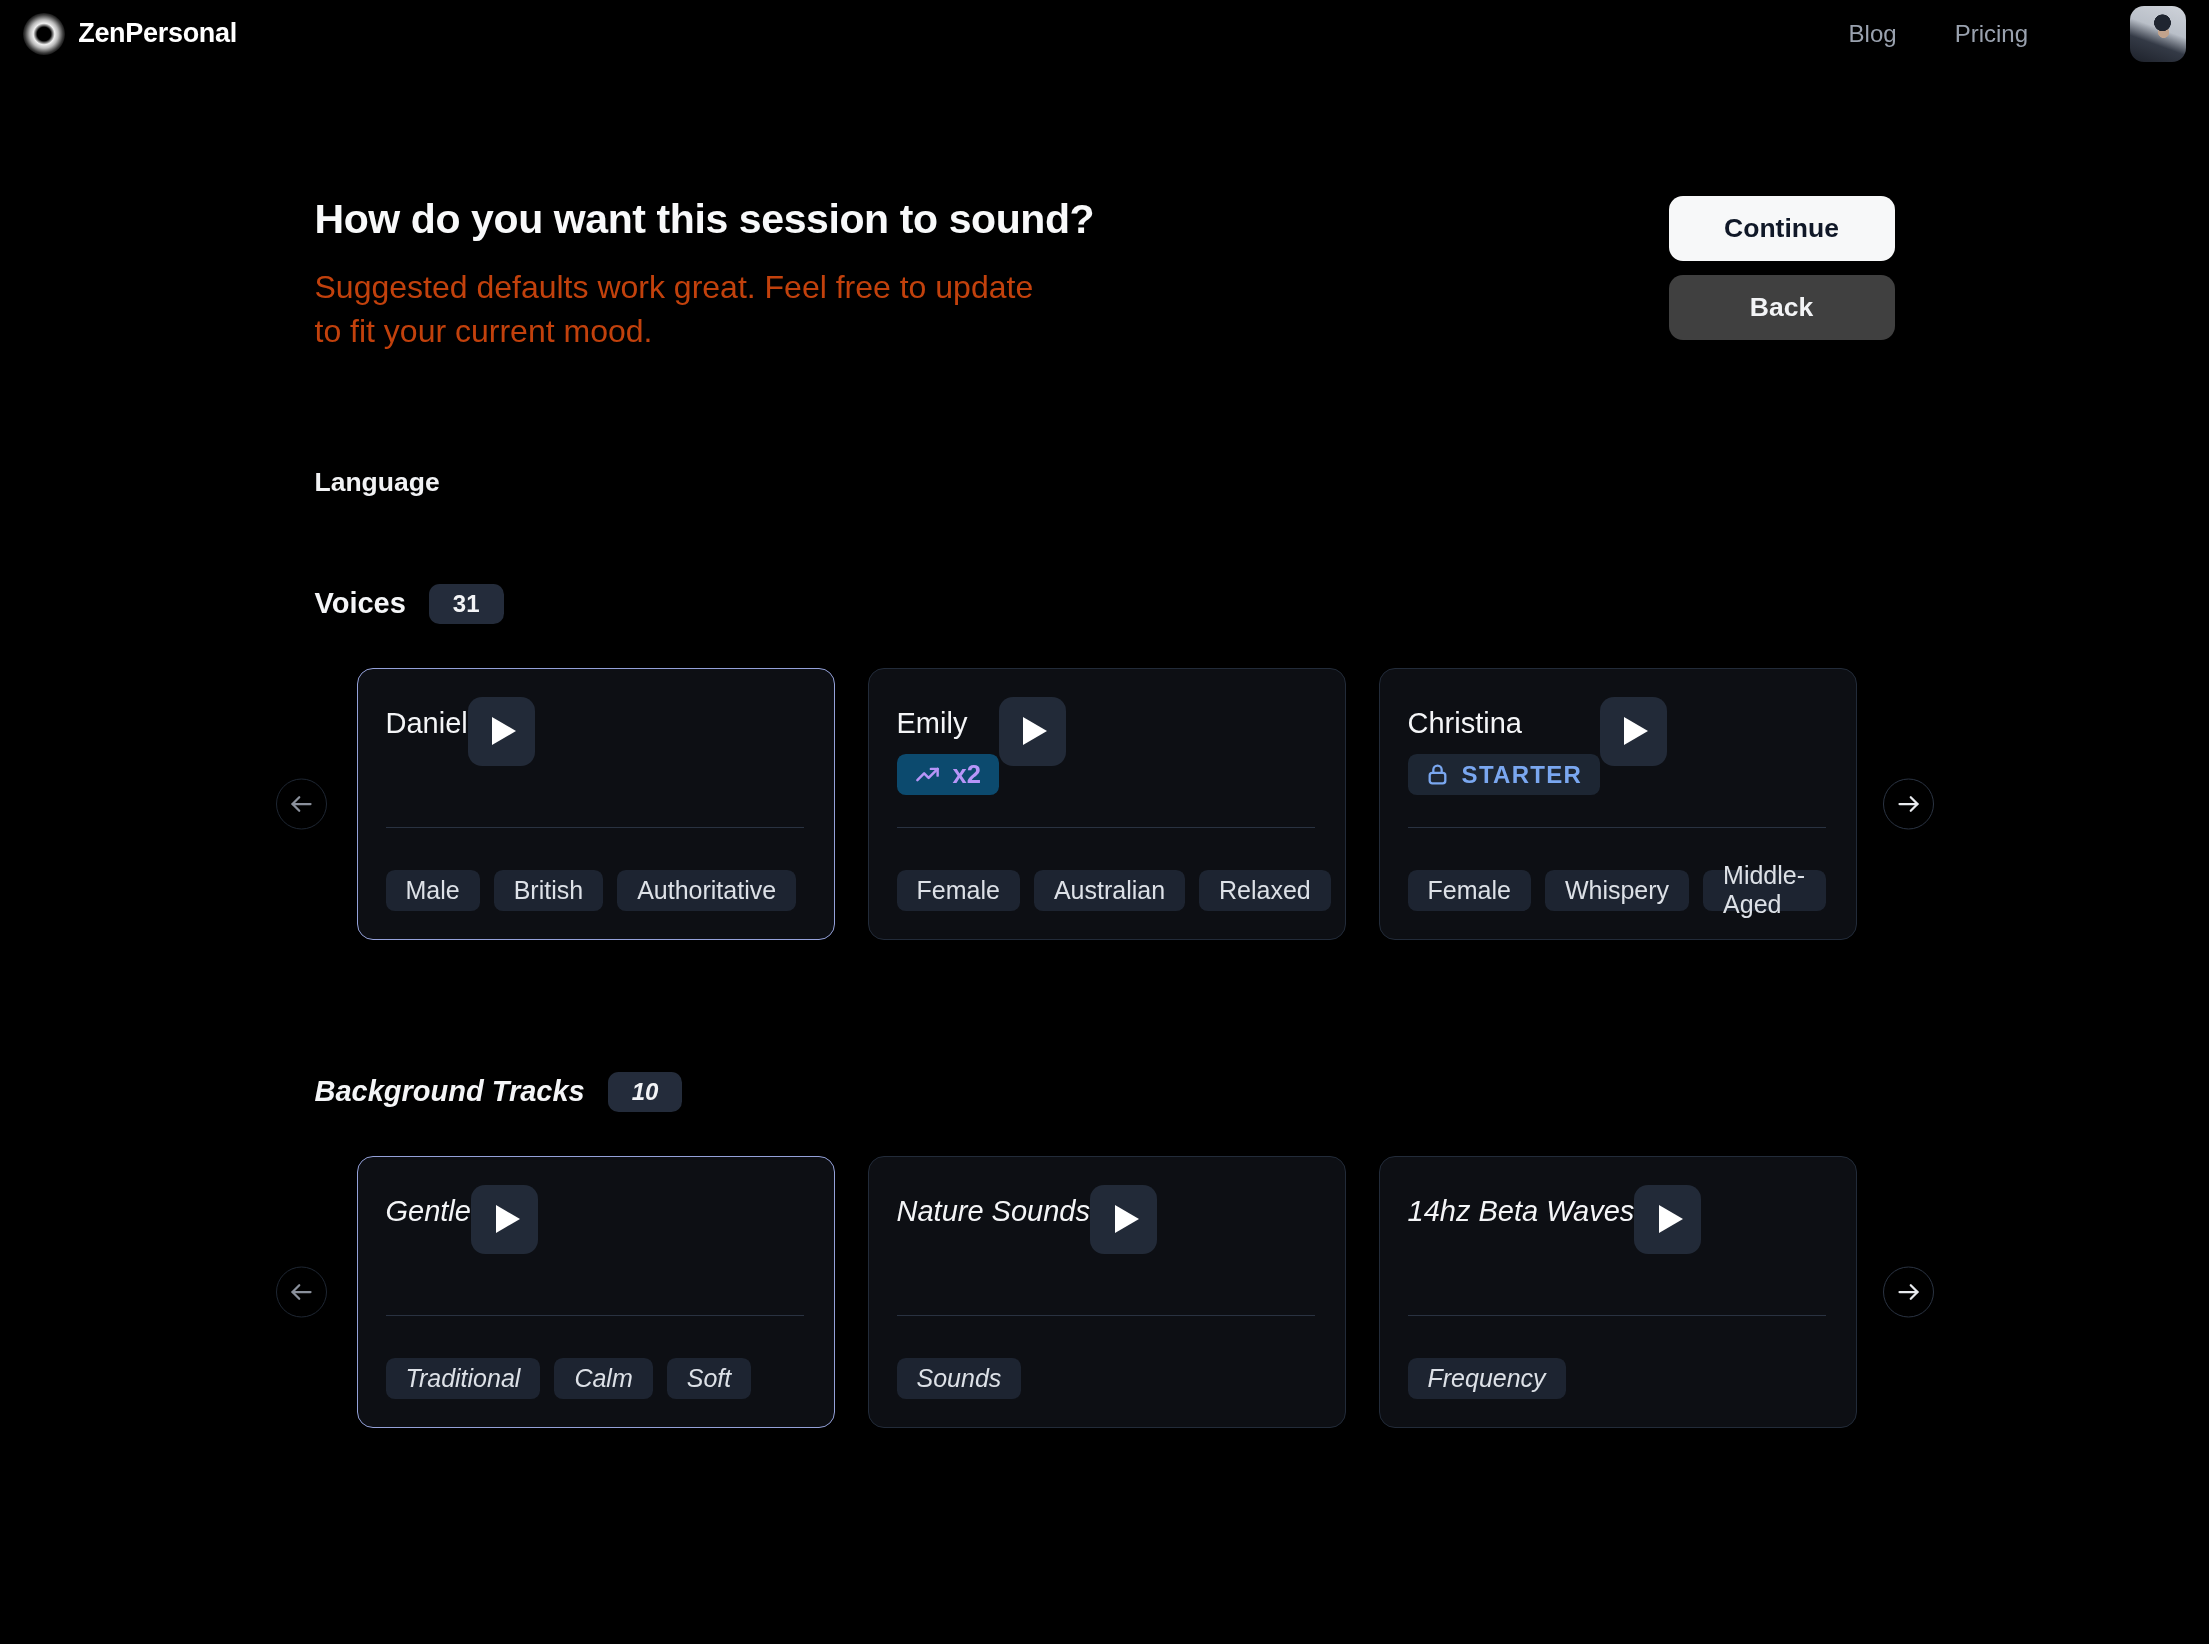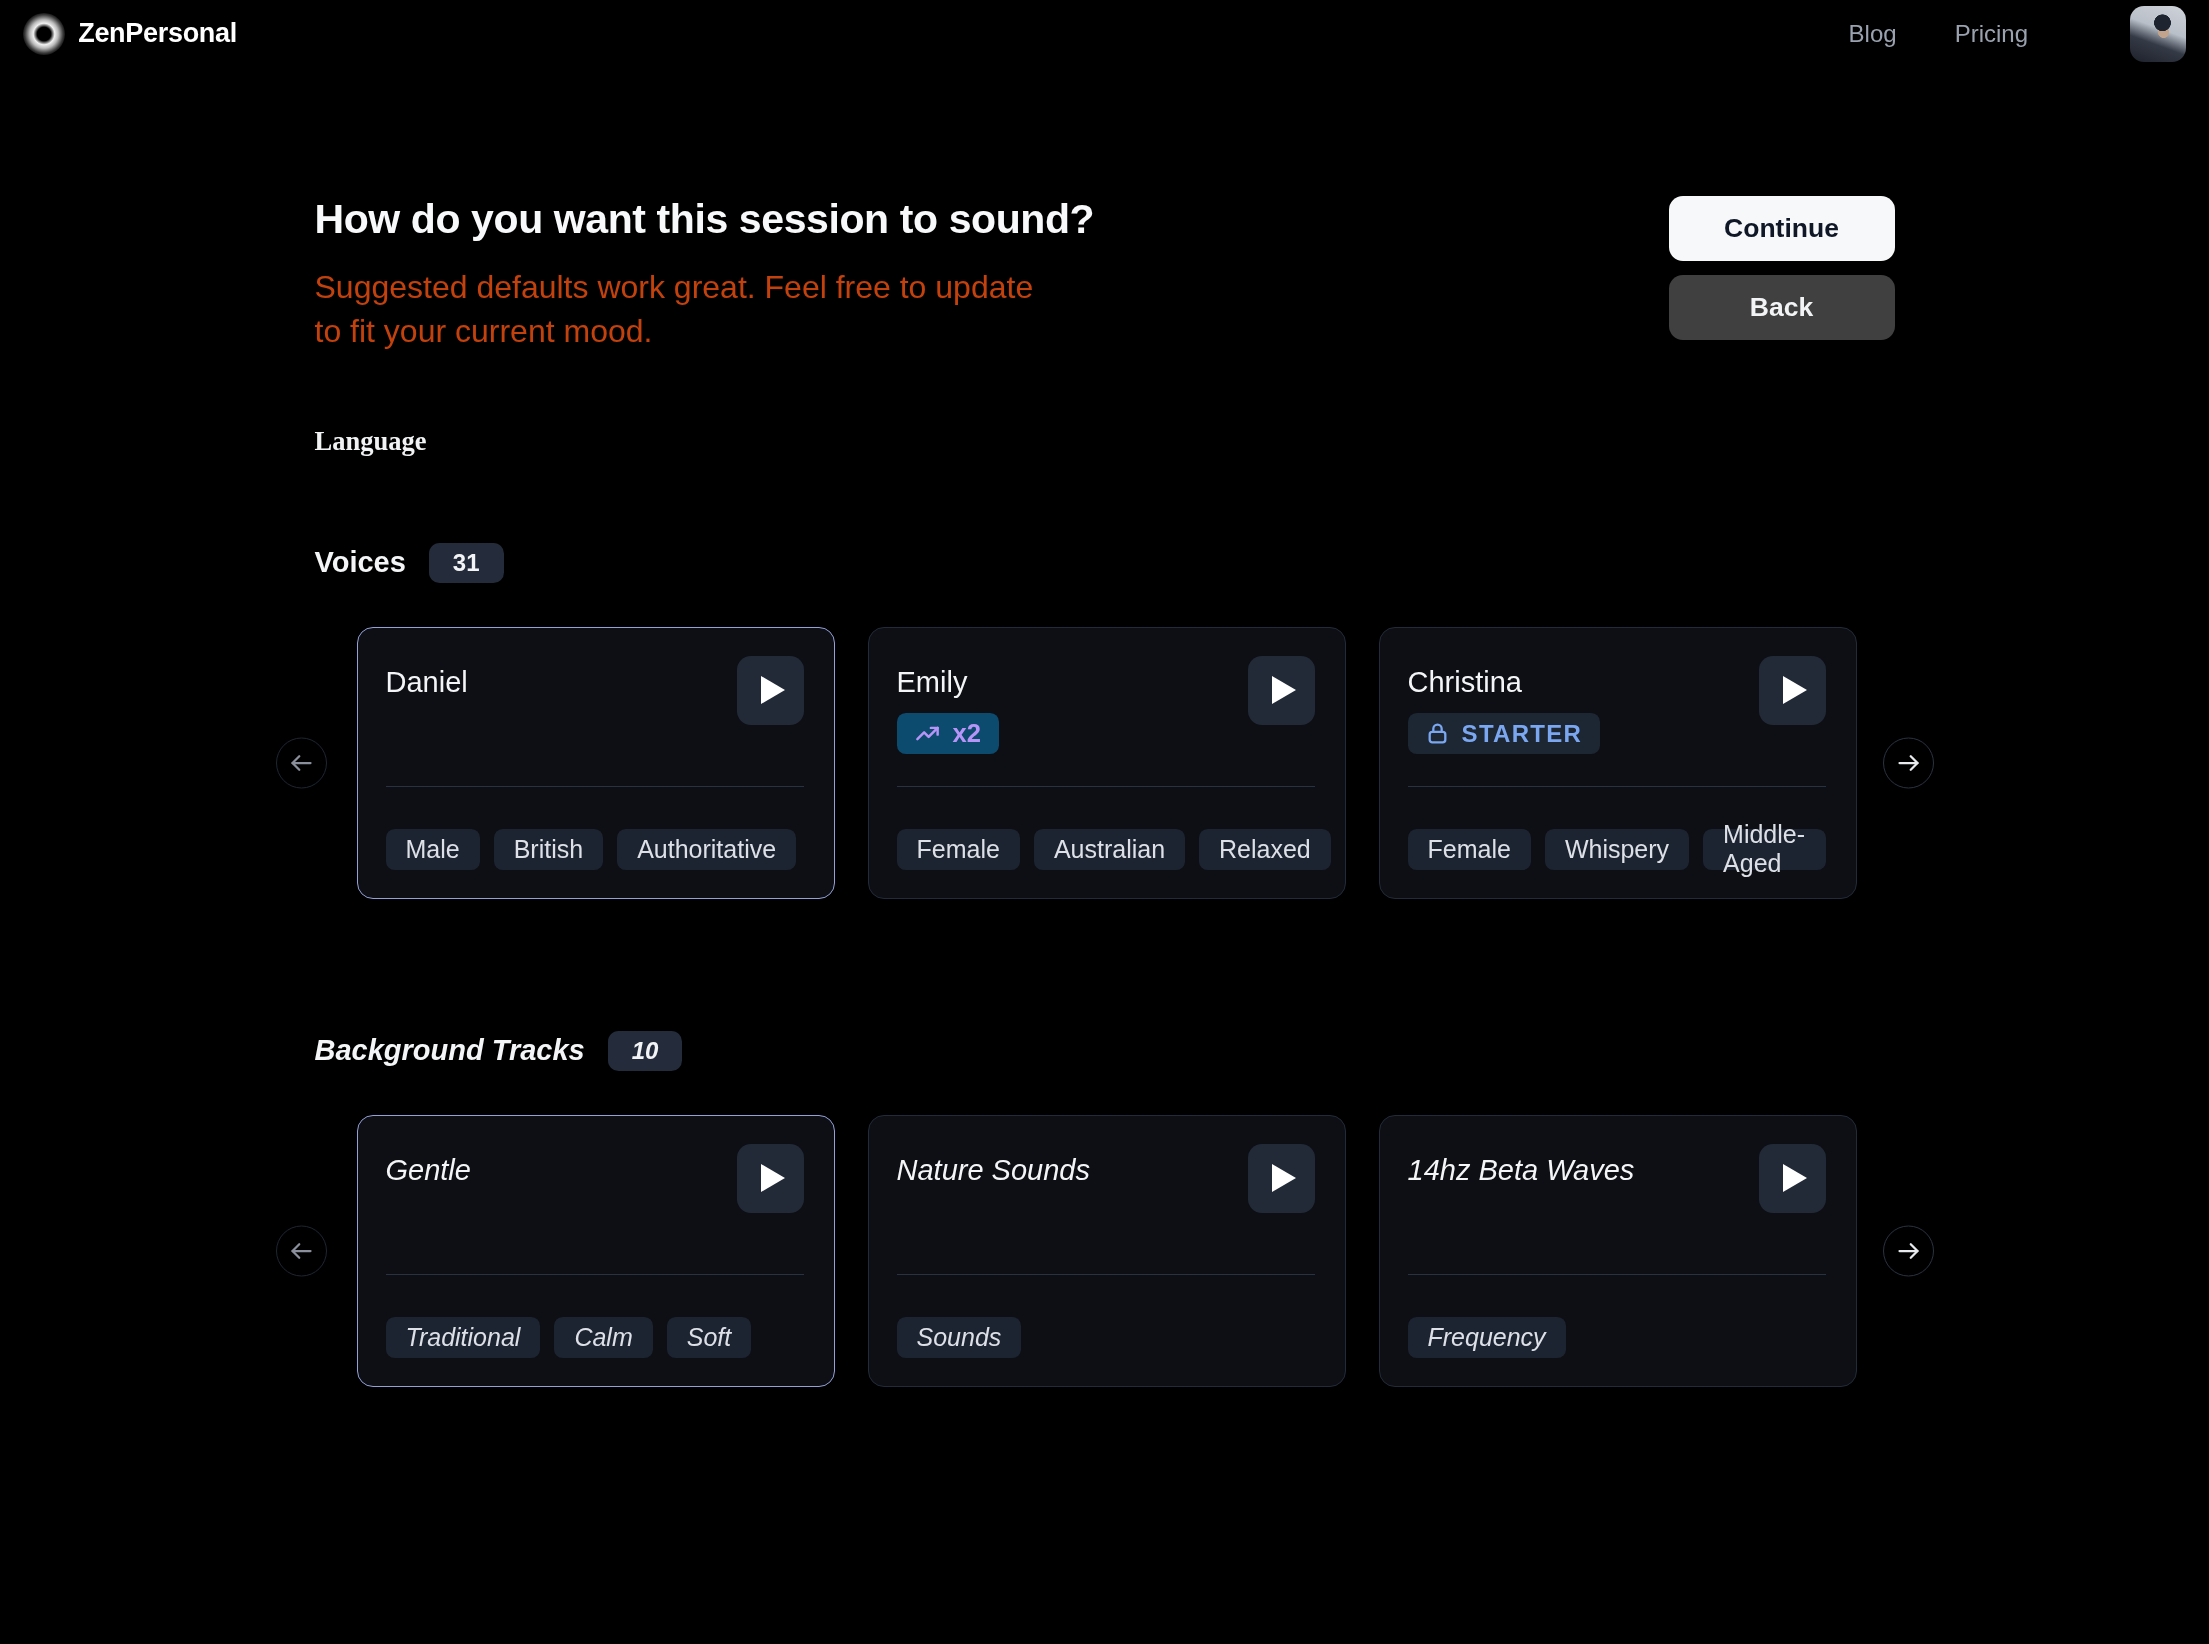--- a/index.html
+++ b/index.html
@@ -36,21 +36,21 @@
   .hero h1 { font-size:41px; font-weight:700; color:#f8f9fa; letter-spacing:-0.4px; margin-bottom:23px; }
   .subtitle { font-size:32px; line-height:1.37; color:#c2410c; max-width:732px; }
   .actions { display:flex; flex-direction:column; gap:14px; width:226px; }
   .btn {
     height:65px; border-radius:14px; border:none; font-family:inherit;
     font-size:26.5px; font-weight:600; cursor:pointer;
   }
   .btn-continue { background:#f7f8f9; color:#101828; }
   .btn-back { background:#404040; color:#f3f4f6; }
 
-  .section-language { margin-top:72px;font-family:Liberation Serif, serif; }
+  .section-language { margin-top:113px; }
   .field-label { font-size:26.5px; font-weight:600; color:#f1f2f4; }
   .select {
     margin-top:21px; height:71px; border:1.8px solid #2a3342; border-radius:12.4px;
     display:flex; align-items:center; padding:0 34px; cursor:pointer; background:#07080a;
   }
   .select-value { font-size:26.5px; color:#eef0f3; }
   .chevron { margin-left:auto; display:flex; }
 
   .section-voices { margin-top:86px; }
   .section-tracks { margin-top:132px;font-style:italic; }
@@ -62,21 +62,21 @@
   }
 
   
   .carousel { position:relative; margin-top:44px; padding-left:42px; display:flex; gap:33px; }
   .card {
     width:478px; height:272px; background:#0d0f14;
     border:1.8px solid #222b39; border-radius:16px;
     padding:28px 30px 28px 28px; display:flex; flex-direction:column; cursor:pointer;
   }
   .card.selected { border-color:var(--selected-border,#94a1d9); }
-  .card-top { display:flex; justify-content:space-between; align-items:flex-start; }
+  .card-top { display:flex; align-items:flex-start; }
   .card-title { font-size:29px; font-weight:500; color:#f4f5f7; margin-top:10.6px; }
   .play-btn {
     width:67px; height:69px; border-radius:14px; background:#222a38; border:none;
     display:flex; align-items:center; justify-content:center; cursor:pointer; flex:none;
   }
   .play-icon {
     width:0; height:0; margin-left:6.2px;
     border-left:24px solid #fff; border-top:14px solid transparent; border-bottom:14px solid transparent;
   }
   .card-badge {

